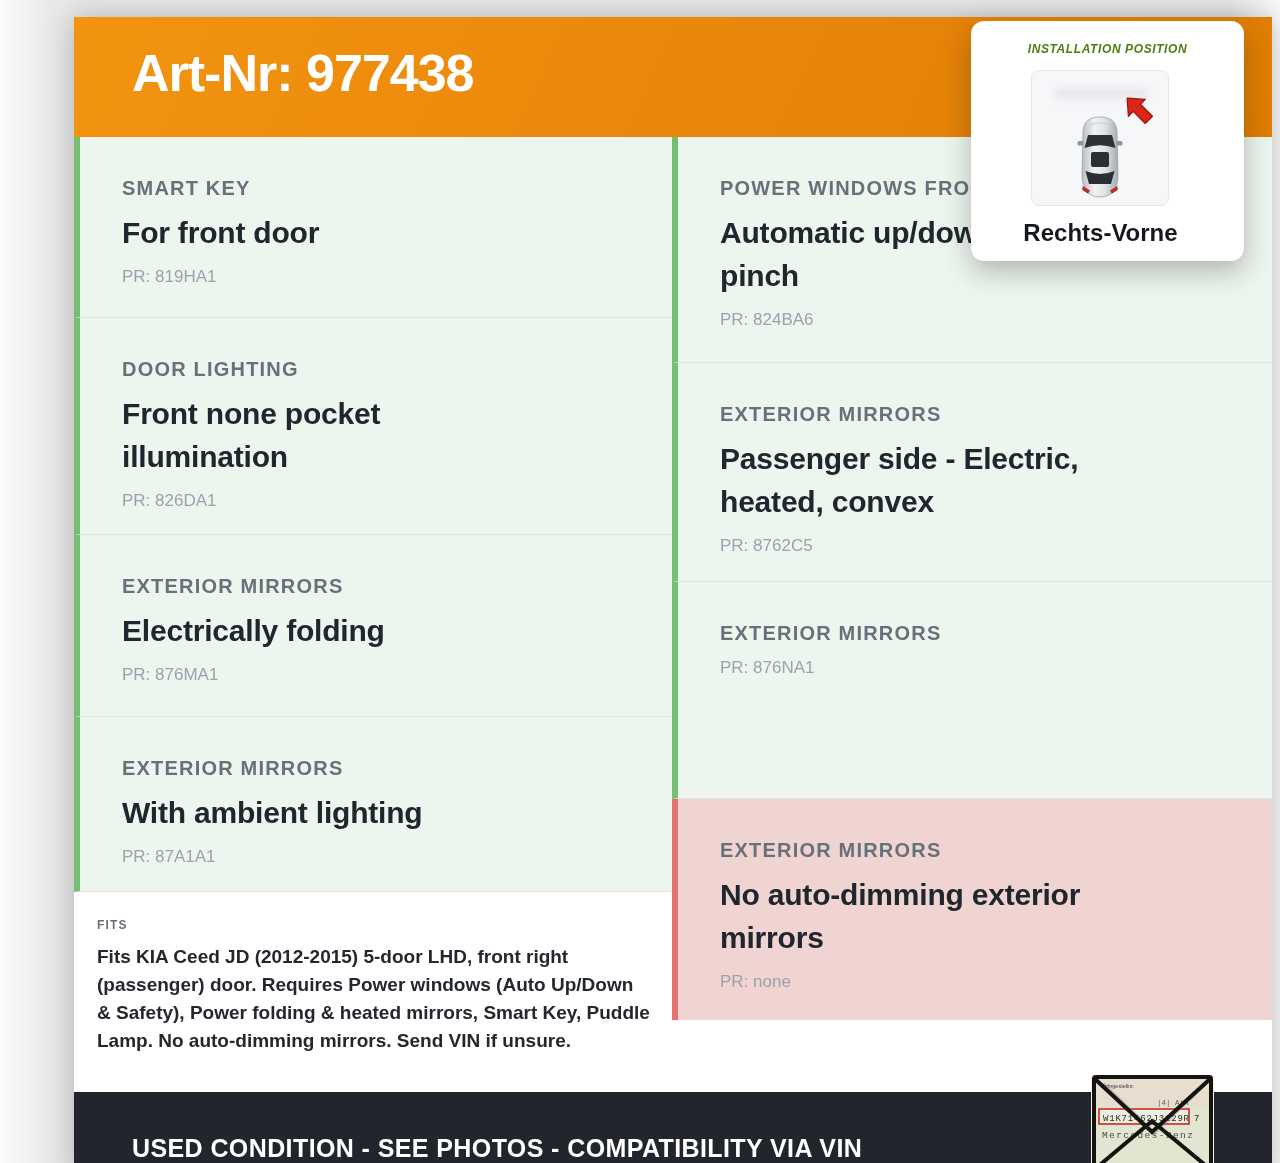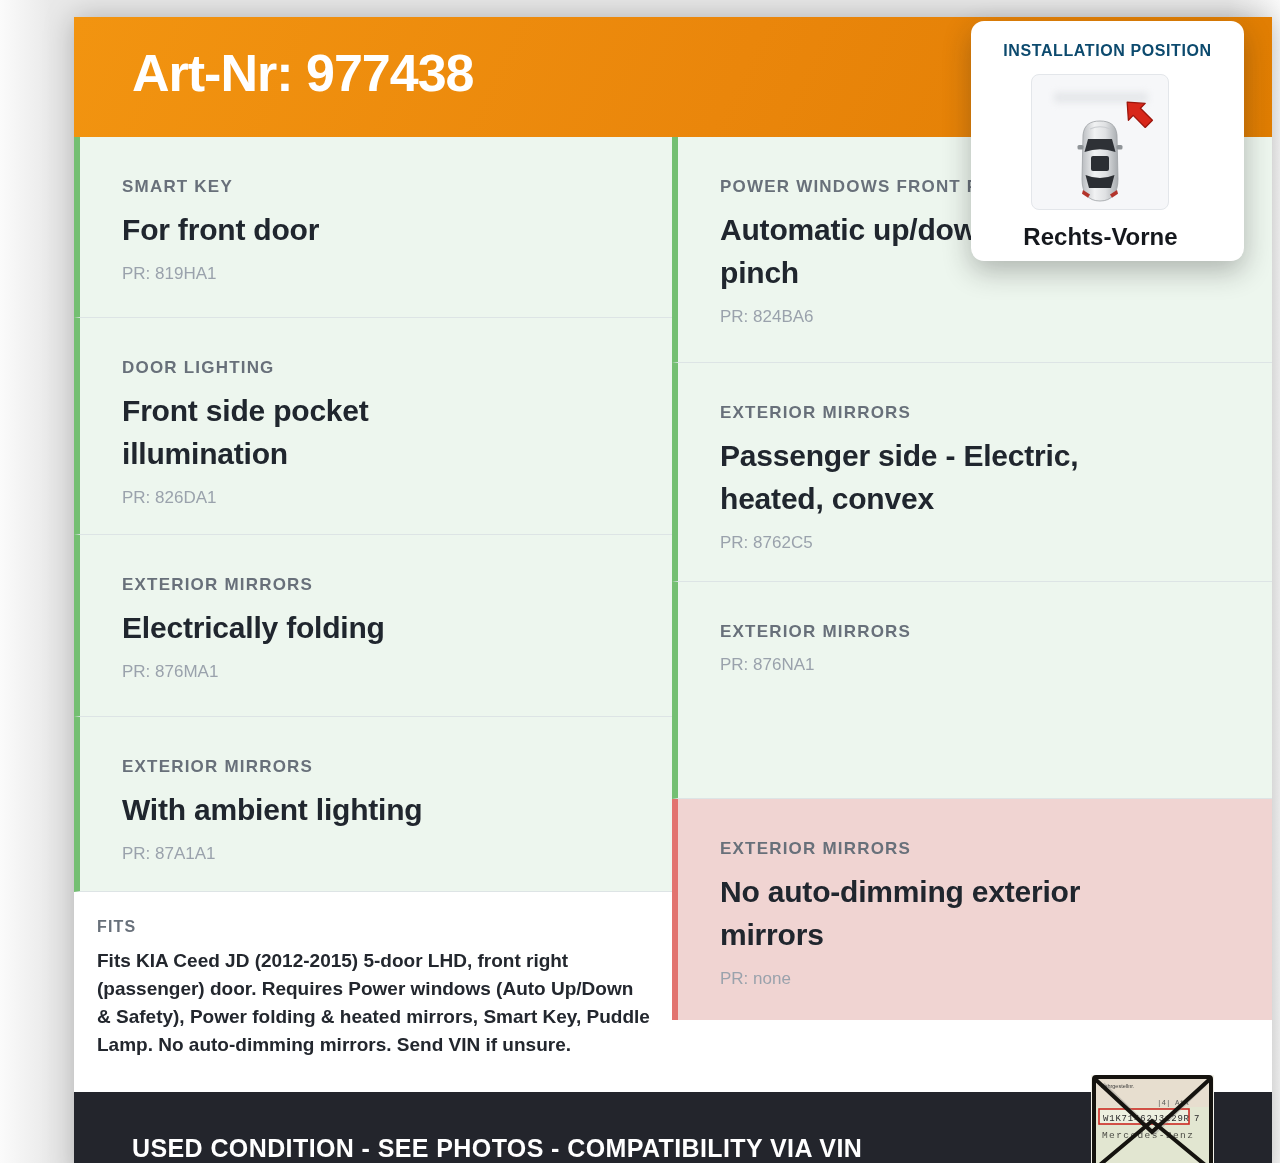--- a/index.html
+++ b/index.html
@@ -23,40 +23,40 @@
   .columns{display:flex;height:955px;background:#fff;}
   .col{display:flex;flex-direction:column;}
   .col-left{width:598px;}
   .col-right{width:600px;}
   .card{
     box-sizing:border-box;background:#edf6ee;
     border-left:6px solid #74bf72;border-bottom:1px solid #dde4e5;
     padding:40px 28px 0 42px;
   }
   .card.red{background:#f0d4d2;border-left-color:#e2736f;border-bottom:none;}
-  .cat{font-size:17px;font-weight:700;letter-spacing:1.2px;color:#68707a;white-space:nowrap;overflow:hidden;}
+  .cat{font-size:20px;font-weight:700;letter-spacing:1.2px;color:#68707a;white-space:nowrap;overflow:hidden;}
   .title{font-size:30px;line-height:43px;font-weight:800;color:#20262e;margin-top:11px;max-width:390px;letter-spacing:-.2px;}
   .pr{font-size:17px;color:#9aa2ac;margin-top:13px;}
   .c-l1{height:181px}.c-l2{height:217px}.c-l3{height:182px}.c-l4{height:175px}
   .c-r1{height:226px}.c-r2{height:219px}.c-r3{height:217px}.c-r4{height:221px}
   
   .fits{flex:1;background:#fff;box-sizing:border-box;padding:26px 20px 0 23px;}
-  .fits .cat{font-size:16px;}
+  .fits .cat{font-size:12px;}
   .fits .text{font-size:19px;font-weight:700;color:#23272e;line-height:28px;margin-top:11px;max-width:556px;}
   .spacer{flex:1;background:#fff;}
   
   .pagefooter{height:112px;background:#23252c;display:flex;align-items:center;padding-left:58px;box-sizing:border-box;}
   .pagefooter span{color:#ffffff;font-size:25px;font-weight:800;letter-spacing:.4px;}
   
   .install{
     position:absolute;left:971px;top:21px;width:273px;height:240px;z-index:20;
     background:#fff;border-radius:13px;box-shadow:0 10px 28px rgba(30,30,30,.30);
     box-sizing:border-box;padding-top:21px;text-align:center;
   }
-  .ititle{color:#0c4a6e;font-size:16px;font-weight:800;letter-spacing:.6px;}
+  .ititle{color:#4d7c0f;font-size:12px;font-weight:800;letter-spacing:.6px;font-style:italic;}
   .imgbox{
     position:relative;width:138px;height:136px;margin:14px 0 0 60px;
     background:#f6f7f9;border:1px solid #e3e6ea;border-radius:8px;box-sizing:border-box;
   }
   .ghost{position:absolute;left:22px;top:17px;width:94px;height:11px;background:#e6e8eb;filter:blur(3px);border-radius:3px;}
   .car{position:absolute;left:45px;top:44px;}
   .redarrow{position:absolute;right:13px;top:21px;}
   .icap{margin-top:13px;font-size:24px;font-weight:800;color:#15181d;transform:translateX(-7px);}
   
   .docstamp{position:absolute;left:1091px;top:1075px;width:123px;height:88px;z-index:30;overflow:hidden;}
@@ -74,21 +74,21 @@
   <div class="columns">
 
     <div class="col col-left">
       <section class="card c-l1">
         <div class="cat">SMART KEY</div>
         <div class="title">For front door</div>
         <div class="pr">PR: 819HA1</div>
       </section>
       <section class="card c-l2">
         <div class="cat">DOOR LIGHTING</div>
-        <div class="title">Front side pocket illumination</div>
+        <div class="title">Front none pocket illumination</div>
         <div class="pr">PR: 826DA1</div>
       </section>
       <section class="card c-l3">
         <div class="cat">EXTERIOR MIRRORS</div>
         <div class="title">Electrically folding</div>
         <div class="pr">PR: 876MA1</div>
       </section>
       <section class="card c-l4">
         <div class="cat">EXTERIOR MIRRORS</div>
         <div class="title">With ambient lighting</div>

